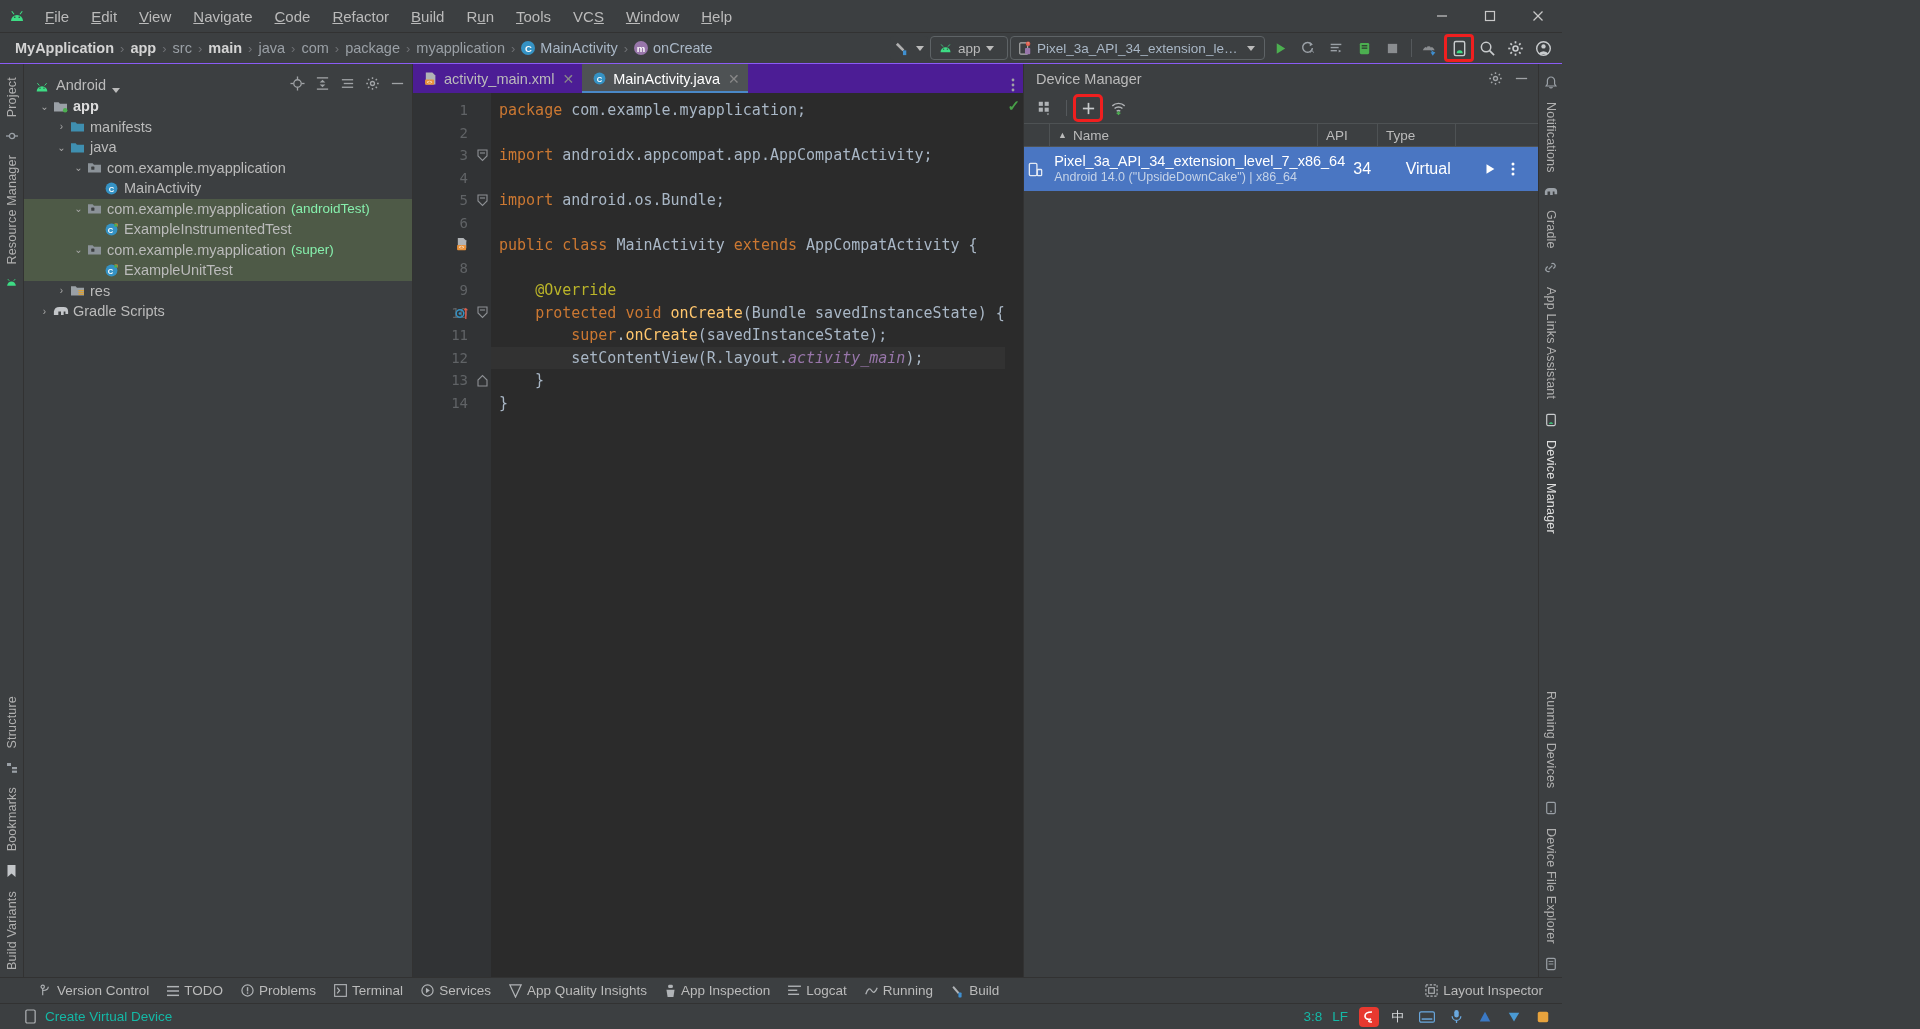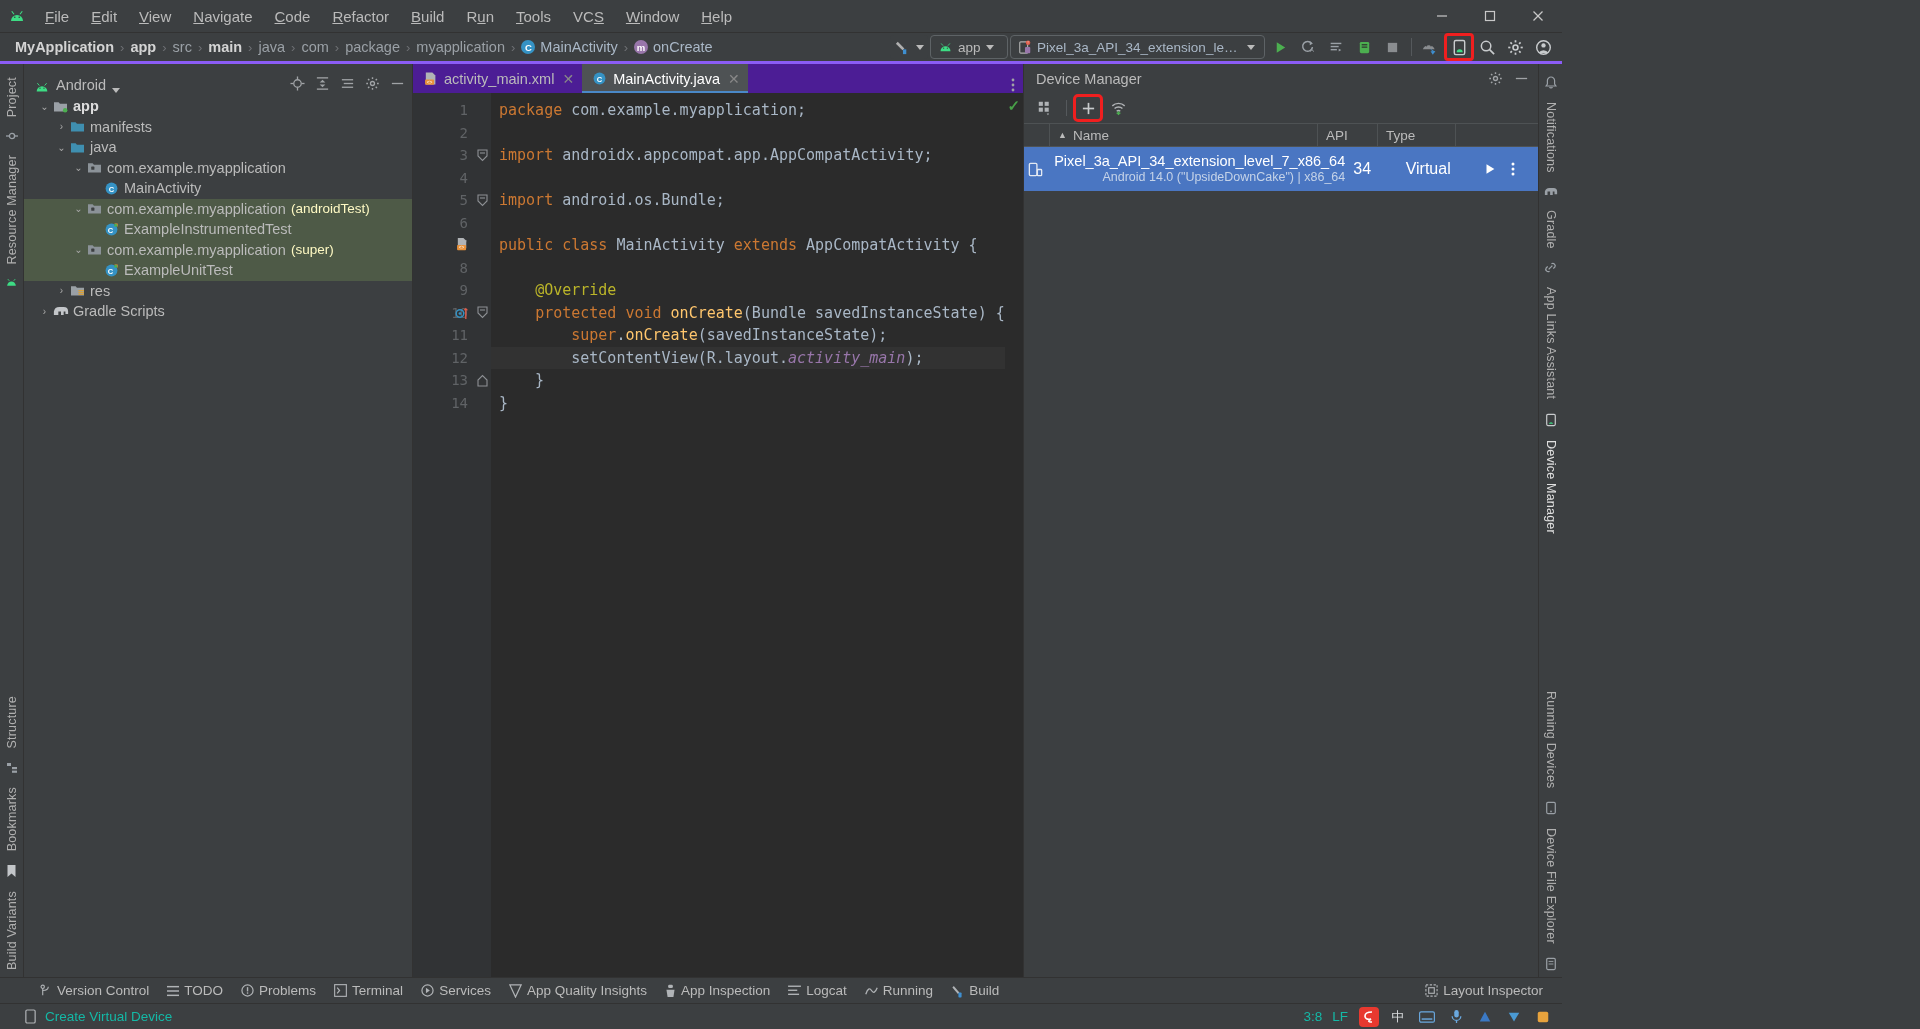--- a/index.html
+++ b/index.html
@@ -26,21 +26,21 @@
   .win-title {
     position:absolute; left:0; right:0; text-align:center; font-size:15px; color:#b4b4b4;
     pointer-events:none;
   }
   .win-ctrl { margin-left:auto; display:flex; align-items:center; z-index:2; }
   .wbtn { width:48px; height:33px; display:flex; align-items:center; justify-content:center; color:#c8c8c8; font-size:14px; }
 
   
   .navbar {
     height: 31px; background:#3c3f41; display:flex; align-items:center;
-    border-bottom:3px solid #8b5cf6; flex:0 0 31px; padding-left: 10px; gap:0;
+    border-bottom:1px solid #8b5cf6; flex:0 0 31px; padding-left: 10px; gap:0;
   }
   .crumb { font-size:14.5px; color:#a9b7c6; display:flex; align-items:center; padding: 2px 5px; white-space:nowrap;}
   .crumb.bold { color:#d4d4d4; font-weight:bold; }
   .crumb.dim { color:#9aa0a6; }
   .sep { color:#6e7074; font-size:13px; padding: 0 1px; }
   .cicon {
     width:14px;height:14px;border-radius:50%; background:#3592c4; color:#fff;
     font-size:9.5px; display:inline-flex;align-items:center;justify-content:center;
     margin-right:5px; font-weight:bold;
   }
@@ -75,21 +75,21 @@
   .proj { width:389px; background:#3c3f41; display:flex; flex-direction:column; flex:0 0 389px; border-right:1px solid #323232;}
   .proj-head { height:29px; display:flex; align-items:flex-end; padding:0 4px 0 10px; gap:6px; }
   .proj-title { font-size:14.5px; color:#bbbbbb; }
   .proj-head-r { margin-left:auto; display:flex; align-items:center; gap:3px; }
   .ph-btn { width:22px;height:20px;display:flex;align-items:center;justify-content:center;color:#a0a3a6; border-radius:3px;}
   .tree { flex:1; overflow:hidden; padding-top:3px; font-size:14.5px; }
   .trow { height:20.5px; display:flex; align-items:center; color:#bbbbbb; white-space:nowrap; padding-right:6px;}
   .trow.sel-green { background:#4e5a47; }
   .arrow { width:15px; text-align:center; color:#a8a8a8; font-size:10px; }
   .tlabel.b { font-weight:bold; color:#ddd; }
-  .tdim { color:#fef9c3; margin-left:5px; font-size:13.5px; }
+  .tdim { color:#86efac; margin-left:5px; font-size:13.5px; }
   .ficon { width:17px; display:inline-flex; align-items:center; justify-content:center; margin-right:4px;}
 
   
   .editor { flex:1; display:flex; flex-direction:column; min-width:0; background:#2b2b2b; }
   .tabs { height:29px; background:#4c1d95; display:flex; align-items:flex-end; flex:0 0 29px; }
   .tab {
     height:29px; display:flex; align-items:center; gap:6px; padding:0 8px 0 10px;
     font-size:14.5px; color:#bbbbbb; position:relative; white-space:nowrap;
   }
   .tab.active { background:#4e5254; color:#ffffff; }
@@ -746,21 +746,21 @@
           <div class="th" style="width:82px;border-right:none;"></div>
         </div>
 
         <div class="dm-row">
           <div class="td" style="width:26px;padding:0;justify-content:center;">
             <svg width="17" height="17" viewBox="0 0 18 18">
               <rect x="2.5" y="2.5" width="8" height="13" rx="1.2" fill="none" stroke="#e3e9f2" stroke-width="1.4"></rect>
               <rect x="11" y="9" width="4.5" height="6.5" rx="0.8" fill="none" stroke="#e3e9f2" stroke-width="1.4"></rect>
             </svg>
           </div>
-          <div class="td" style="flex:1;flex-direction:column;align-items:flex-end;justify-content:center;">
+          <div class="td" style="flex:1;flex-direction:column;align-items:flex-start;justify-content:center;">
             <span class="dev-name">Pixel_3a_API_34_extension_level_7_x86_64</span>
             <span class="dev-sub">Android 14.0 ("UpsideDownCake") | x86_64</span>
           </div>
           <div class="td" style="width:60px;">34</div>
           <div class="td" style="width:78px;">Virtual</div>
           <div class="td" style="width:82px;gap:14px;padding-left:18px;">
             <span>
               <svg width="14" height="14" viewBox="0 0 16 16">
                   <path d="M4 2.5 L13 8 L4 13.5 Z" fill="#ffffff"></path>
                 </svg>

